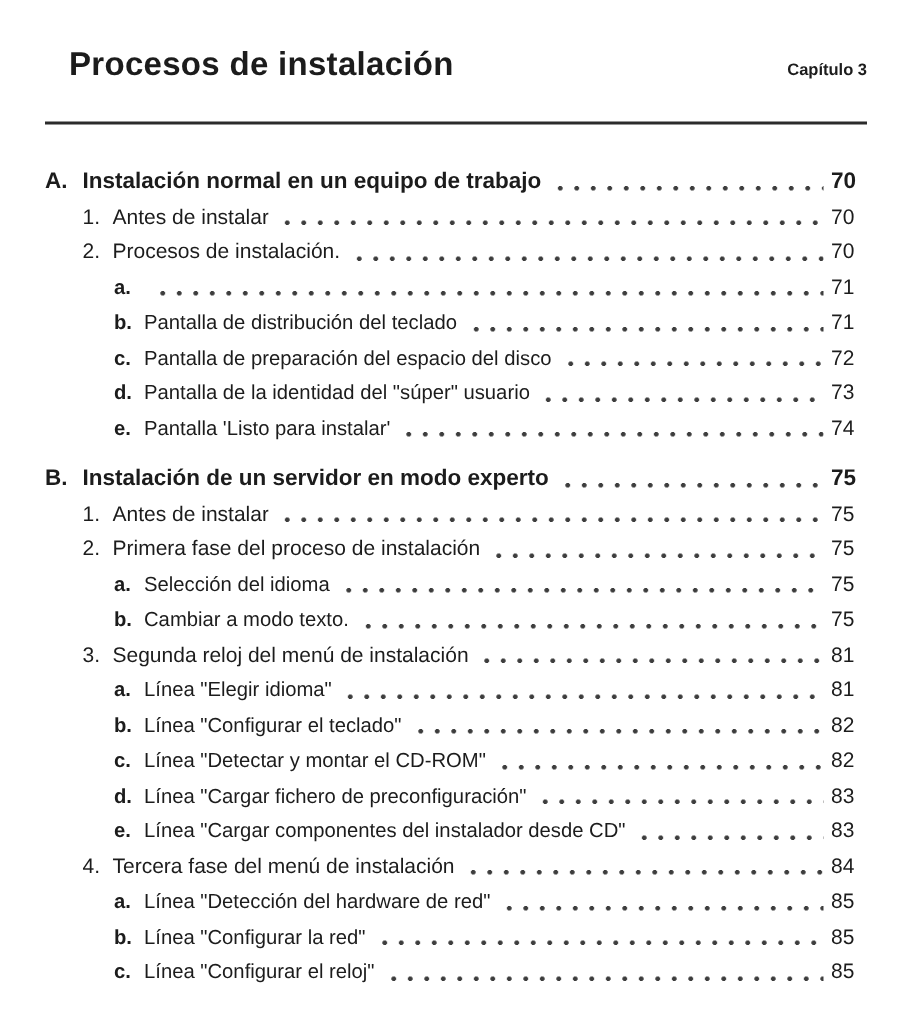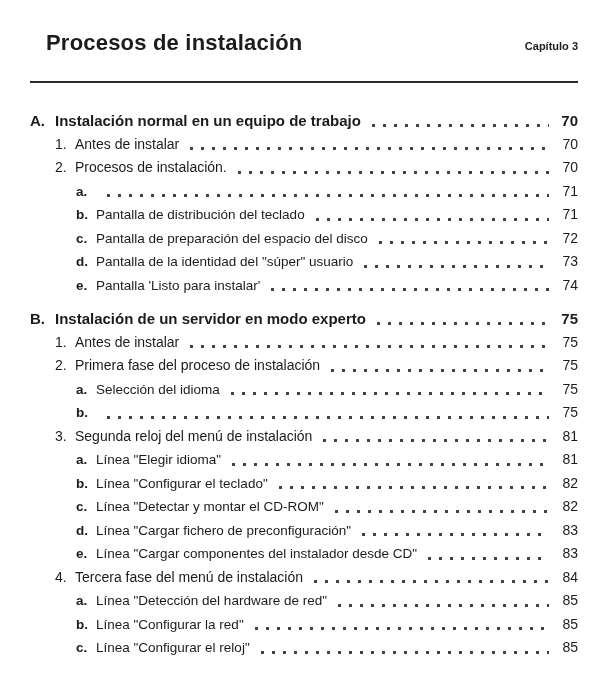--- a/index.html
+++ b/index.html
@@ -77,21 +77,20 @@
     align-self: flex-end;
     margin: 0 5px 6px 7px;
     background-image: radial-gradient(circle, #3d3d3d 1.4px, rgba(0,0,0,0) 1.6px);
     background-size: 11px 3px;
     background-repeat: repeat-x;
     background-position: left bottom;
   }
   .pagenum {
     flex: 0 0 auto;
     min-width: 24px;
-    text-align: right;
     font-size: 14px;
     font-weight: 400;
   }
   .lvl1 .pagenum {
     font-size: 15px;
     font-weight: 700;
   }
 </style>
 </head>
 <body>
@@ -169,20 +168,21 @@
         <span class="pagenum">75</span>
       </div>
       <div class="toc-row lvl3">
         <span class="marker">a.</span>
         <span class="label">Selección del idioma</span>
         <span class="leader"></span>
         <span class="pagenum">75</span>
       </div>
       <div class="toc-row lvl3">
         <span class="marker">b.</span>
+        <span class="label">Cambiar a modo texto.</span>
         <span class="leader"></span>
         <span class="pagenum">75</span>
       </div>
       <div class="toc-row lvl2">
         <span class="marker">3.</span>
         <span class="label">Segunda reloj del menú de instalación</span>
         <span class="leader"></span>
         <span class="pagenum">81</span>
       </div>
       <div class="toc-row lvl3">

